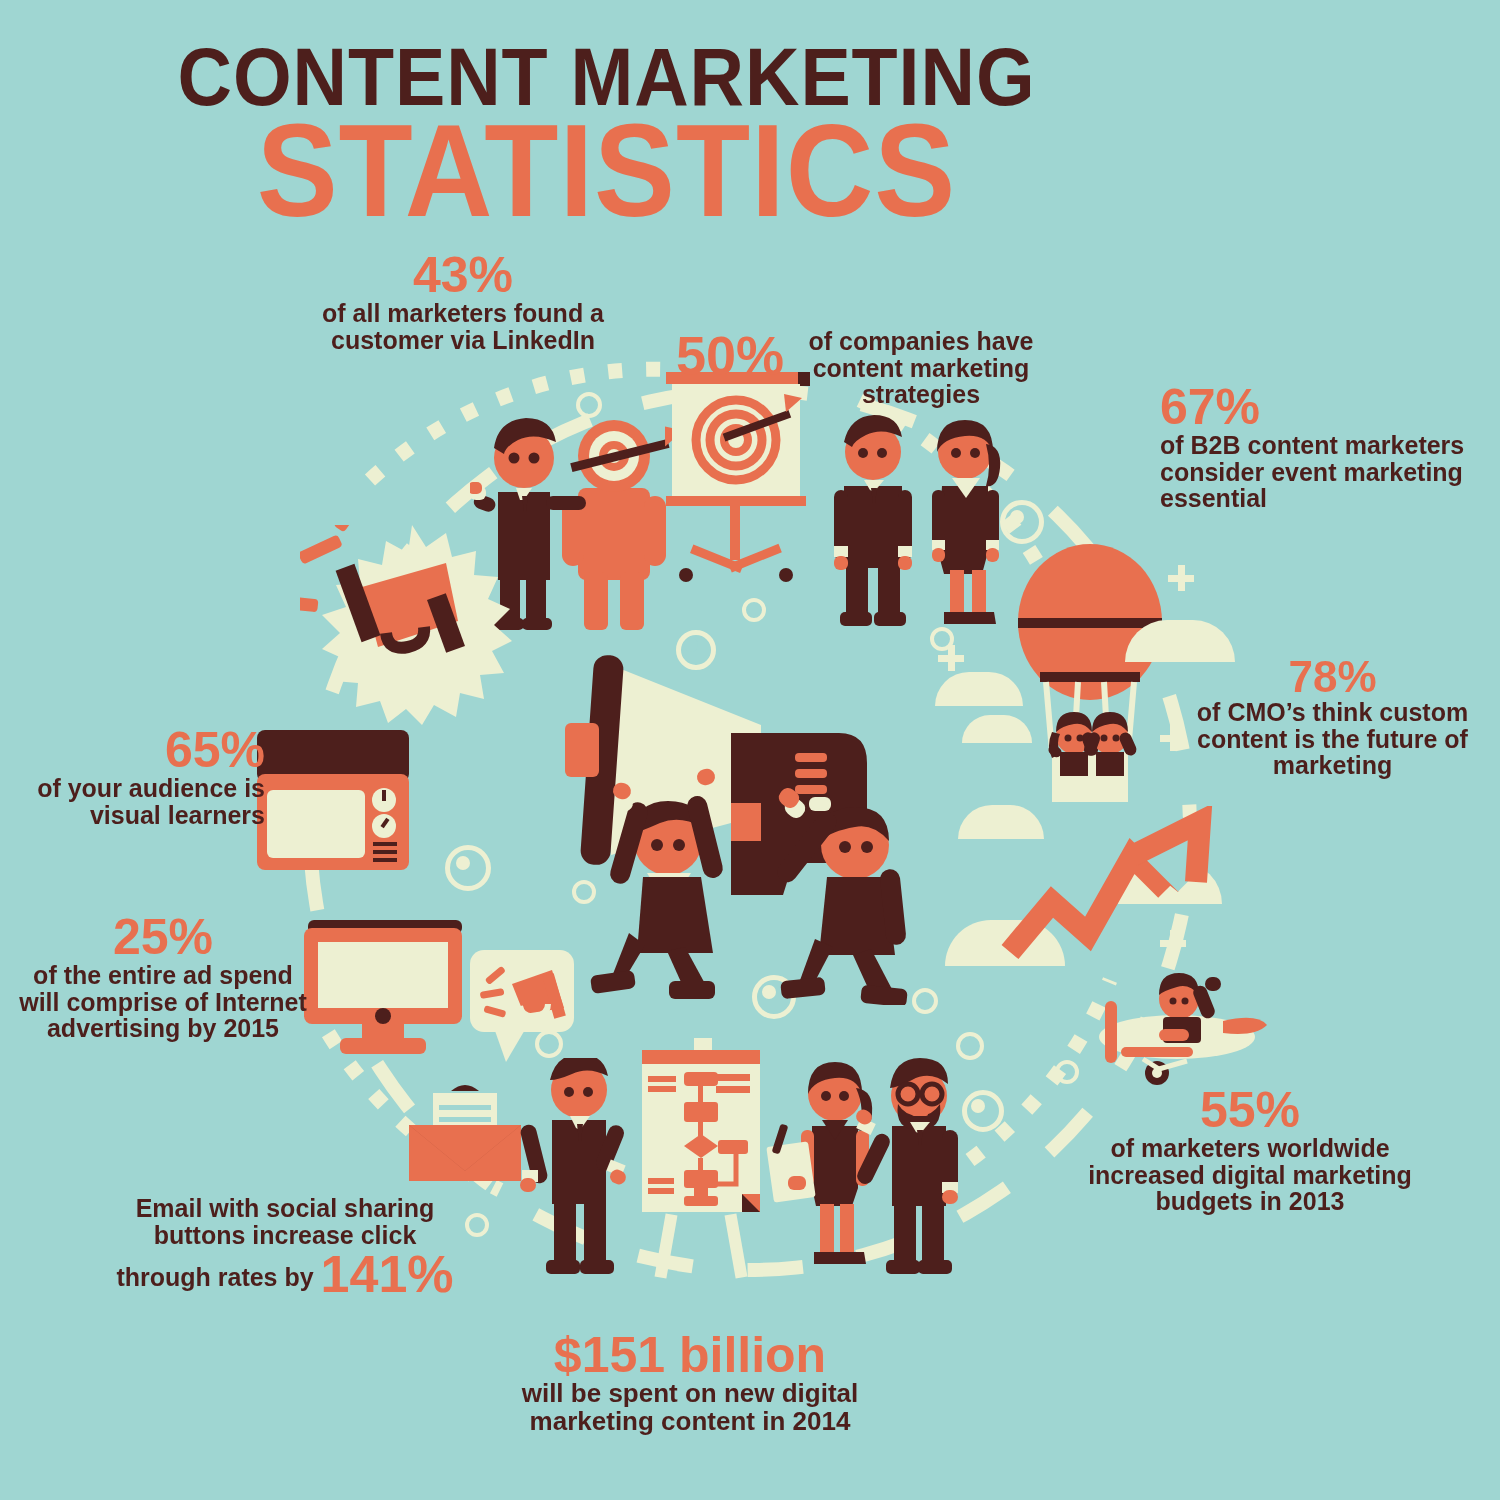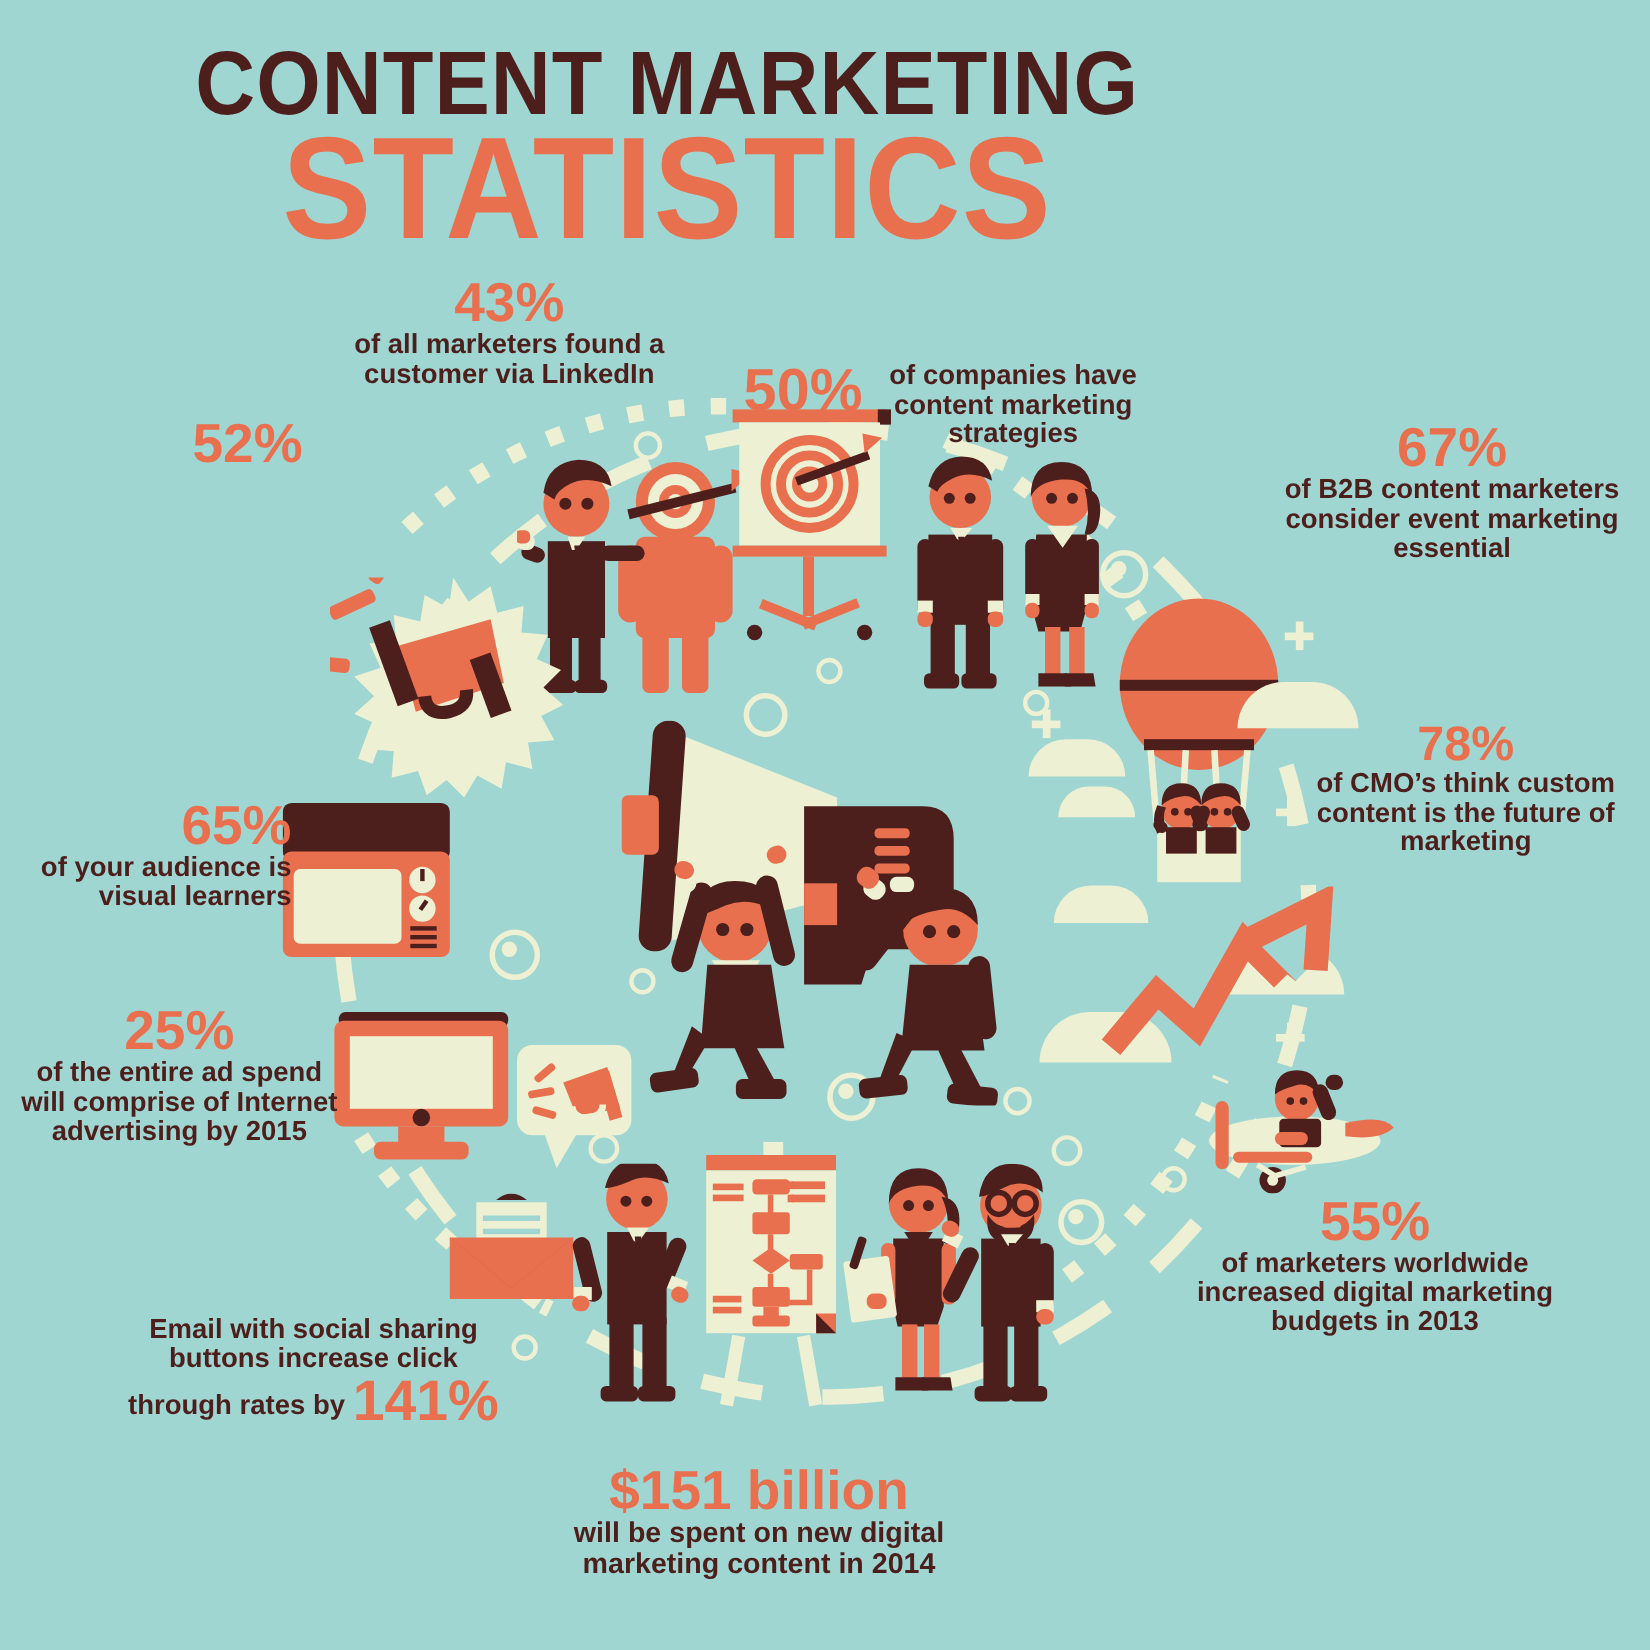--- a/index.html
+++ b/index.html
@@ -35,21 +35,21 @@
   .stat.inline .body{display:inline;font-size:25px;}
 
   #stat-linkedin{left:318px;top:250px;width:290px;text-align:center;}
   #stat-linkedin .num{font-size:50px;}
   #stat-facebook{left:70px;top:378px;width:310px;text-align:center;}
   #stat-facebook .num{font-size:50px;}
   #stat-strategies{left:676px;top:328px;width:380px;text-align:left;}
   #stat-strategies .numcol{display:inline-block;vertical-align:top;width:120px;}
   #stat-strategies .txtcol{display:inline-block;vertical-align:top;width:250px;text-align:center;}
   #stat-strategies .num{font-size:54px;}
-  #stat-b2b{left:1160px;top:382px;width:320px;text-align:center;}
+  #stat-b2b{left:1160px;top:382px;width:320px;}
   #stat-b2b .num{font-size:50px;}
   #stat-cmo{left:1170px;top:655px;width:325px;text-align:center;}
   #stat-cmo .num{font-size:44px;}
   #stat-visual{left:30px;top:725px;width:235px;text-align:right;}
   #stat-visual .num{font-size:50px;}
   #stat-adspend{left:18px;top:912px;width:290px;text-align:center;}
   #stat-adspend .num{font-size:50px;}
   #stat-budgets{left:1085px;top:1085px;width:330px;text-align:center;}
   #stat-budgets .num{font-size:50px;}
   #stat-email{left:105px;top:1195px;width:360px;text-align:center;}
@@ -448,21 +448,20 @@
     <polygon points="390,64 410,64 400,76 396,74" fill="#edf0d2"></polygon>
     <polygon points="397,72 403,72 401,88 399,88" fill="#4d1f1c"></polygon>
   </svg>
 
   <div class="abs stat" id="stat-linkedin">
     <span class="num">43%</span>
     <span class="body">of all marketers found a customer via LinkedIn</span>
   </div>
 
   <div class="abs stat" id="stat-facebook">
-    <span class="num">52%</span>
   </div>
 
   <div class="abs stat" id="stat-strategies">
     <span class="numcol"><span class="num">50%</span></span><span class="txtcol"><span class="body">of companies have content marketing strategies</span></span>
   </div>
 
   <div class="abs stat" id="stat-b2b">
     <span class="num">67%</span>
     <span class="body">of B2B content marketers consider event marketing essential</span>
   </div>

